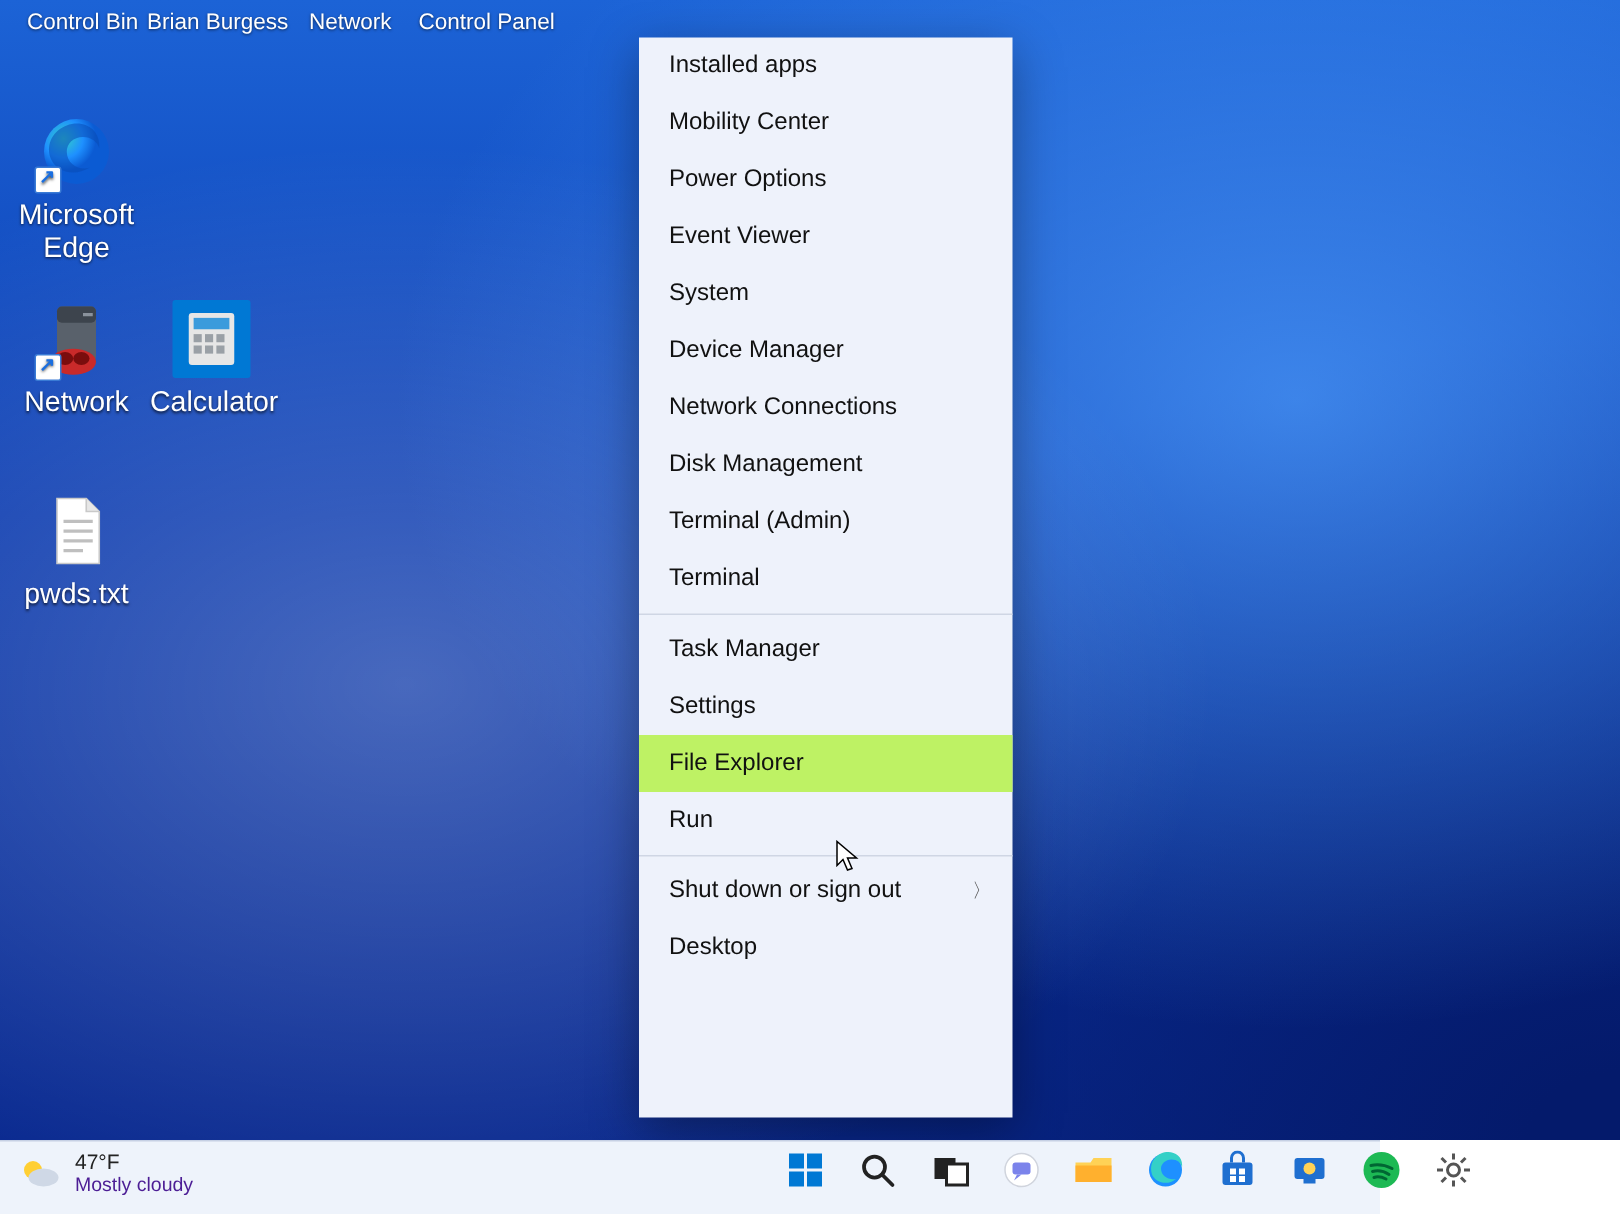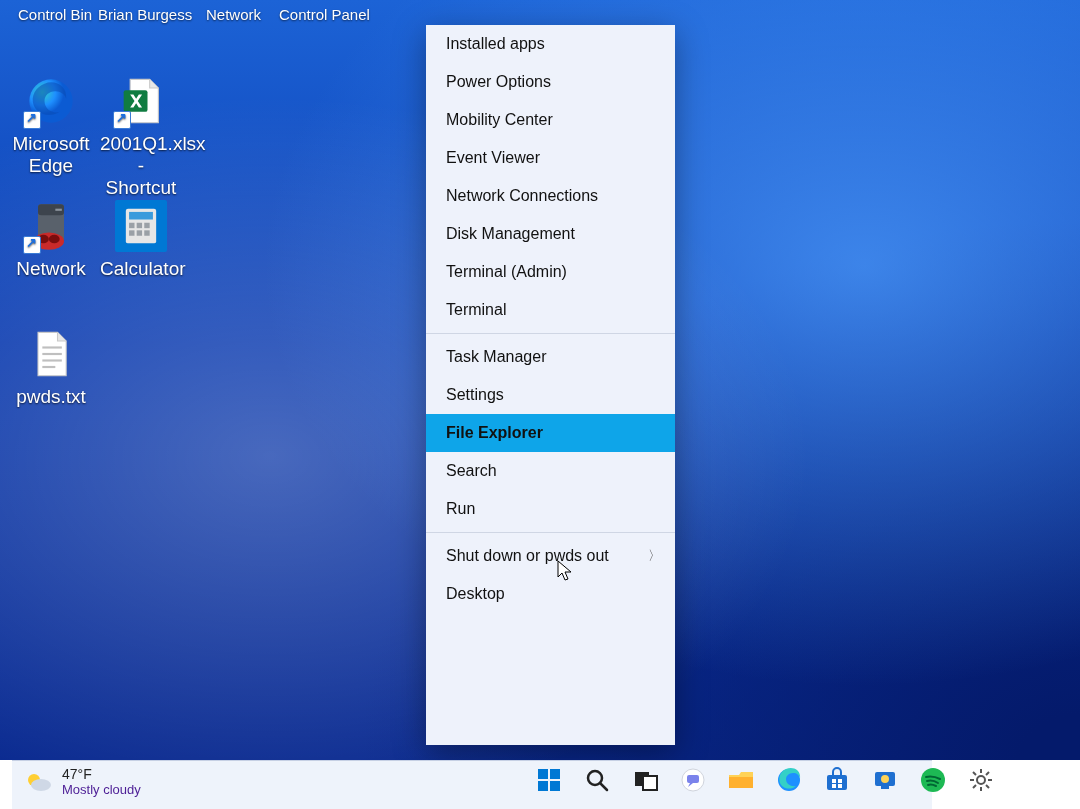--- a/index.html
+++ b/index.html
@@ -20,28 +20,28 @@
     color:#fff;text-shadow:0 1px 2px rgba(0,0,0,.7);}
   .ico .pic{width:52px;height:52px;margin:0 auto 6px auto;position:relative;}
   .ico .scut{position:absolute;left:-2px;bottom:-2px;width:16px;height:16px;
     background:#fff;border:1px solid #3a7bd5;border-radius:2px;}
   .ico .scut:after{content:"↗";position:absolute;left:2px;top:-2px;color:#1b6fe0;font-size:13px;font-weight:bold;}
   
   #winx{position:absolute;left:426px;top:25px;width:249px;height:720px;
     background:#eef2fb;border-radius:0;box-shadow:0 8px 30px rgba(0,0,0,.35);
     color:#111;font-size:16px;padding-top:0;box-sizing:border-box;}
   #winx .item{padding:9px 0 9px 20px;cursor:default;position:relative;line-height:20px;}
-  #winx .item.hov{background:#0ea5e9;font-weight:bold;}
+  #winx .item.hov{background:#bef264;}
   #winx .sep{height:1px;background:#cfd6e4;margin:4px 0;}
   #winx .chev{position:absolute;right:14px;top:50%;transform:translateY(-50%);
     font-size:13px;color:#555;}
   
   #cursor{position:absolute;left:557px;top:560px;pointer-events:none;}
   
-  #taskbar{position:absolute;left:12px;top:760px;width:920px;height:49px;
+  #taskbar{position:absolute;left:0;top:760px;width:920px;height:49px;
     background:#eef3fb;border-top:1px solid #c6d0e4;display:flex;align-items:center;}
   #weather{position:absolute;left:12px;top:6px;display:flex;align-items:center;gap:10px;color:#222;}
   #weather .t1{font-size:14px;line-height:15px;}
   #weather .t2{font-size:13px;color:#4c1d95;line-height:15px;}
   #tb-center{position:absolute;left:522px;top:4px;display:flex;gap:18px;align-items:center;}
   .tb-btn{width:30px;height:30px;display:flex;align-items:center;justify-content:center;
     border-radius:4px;}
   .tb-btn svg{display:block;}
 </style>
 </head>
@@ -94,32 +94,20 @@
         <path d="M30 4v8h8" fill="#e7e7e7" stroke="#c9c9c9"></path>
         <line x1="16" y1="18" x2="34" y2="18" stroke="#bfbfbf" stroke-width="2"></line>
         <line x1="16" y1="24" x2="34" y2="24" stroke="#bfbfbf" stroke-width="2"></line>
         <line x1="16" y1="30" x2="34" y2="30" stroke="#bfbfbf" stroke-width="2"></line>
         <line x1="16" y1="36" x2="28" y2="36" stroke="#bfbfbf" stroke-width="2"></line>
       </svg>
     </div>
     <div>pwds.txt</div>
   </div>
 
-  <div class="ico" style="left:100px;top:75px">
-    <div class="pic">
-      <svg viewBox="0 0 48 48" width="52" height="52">
-        <path d="M14 4h18l8 8v32H14z" fill="#ffffff" stroke="#c9c9c9"></path>
-        <path d="M32 4v8h8" fill="#e7e7e7" stroke="#c9c9c9"></path>
-        <rect x="8" y="14" width="22" height="20" rx="2" fill="#107c41"></rect>
-        <path d="M14 18l4 6-4 6h3l2.5-4 2.5 4h3l-4-6 4-6h-3l-2.5 4-2.5-4z" fill="#fff"></path>
-      </svg>
-      <div class="scut"></div>
-    </div>
-    <div>2001Q1.xlsx - Shortcut</div>
-  </div>
 
   <div class="ico" style="left:100px;top:200px">
     <div class="pic" style="background:#0078d4;border-radius:2px;">
       <svg viewBox="0 0 48 48" width="52" height="52">
         <rect x="10" y="8" width="28" height="32" rx="2" fill="#e6e6e6"></rect>
         <rect x="13" y="11" width="22" height="7" fill="#3a9bdc"></rect>
         <g fill="#9aa0a6">
           <rect x="13" y="21" width="5" height="5"></rect>
             <rect x="20" y="21" width="5" height="5"></rect>
             <rect x="27" y="21" width="5" height="5"></rect>
@@ -127,36 +115,37 @@
             <rect x="20" y="28" width="5" height="5"></rect>
             <rect x="27" y="28" width="5" height="5"></rect>
         </g>
       </svg>
     </div>
     <div>Calculator</div>
   </div>
 
   <div id="winx">
     <div class="item">Installed apps</div>
+    <div class="item">Mobility Center</div>
     <div class="item">Power Options</div>
-    <div class="item">Mobility Center</div>
     <div class="item">Event Viewer</div>
+    <div class="item">System</div>
+    <div class="item">Device Manager</div>
     <div class="item">Network Connections</div>
     <div class="item">Disk Management</div>
     <div class="item">Terminal (Admin)</div>
     <div class="item">Terminal</div>
     <div class="sep"></div>
     <div class="item">Task Manager</div>
     <div class="item">Settings</div>
     <div class="item hov">File Explorer</div>
-    <div class="item">Search</div>
     <div class="item">Run</div>
     <div class="sep"></div>
     <div class="item">
-      <span>Shut down or pwds out</span>
+      <span>Shut down or sign out</span>
       <span class="chev">〉</span>
     </div>
     <div class="item">Desktop</div>
   </div>
 
   <svg id="cursor" width="18" height="22">
     <path d="M1 1l0 16 4-4 3 7 3-1-3-7 6 0z" fill="#fff" stroke="#000" stroke-width="1"></path>
   </svg>
 </div>
 

